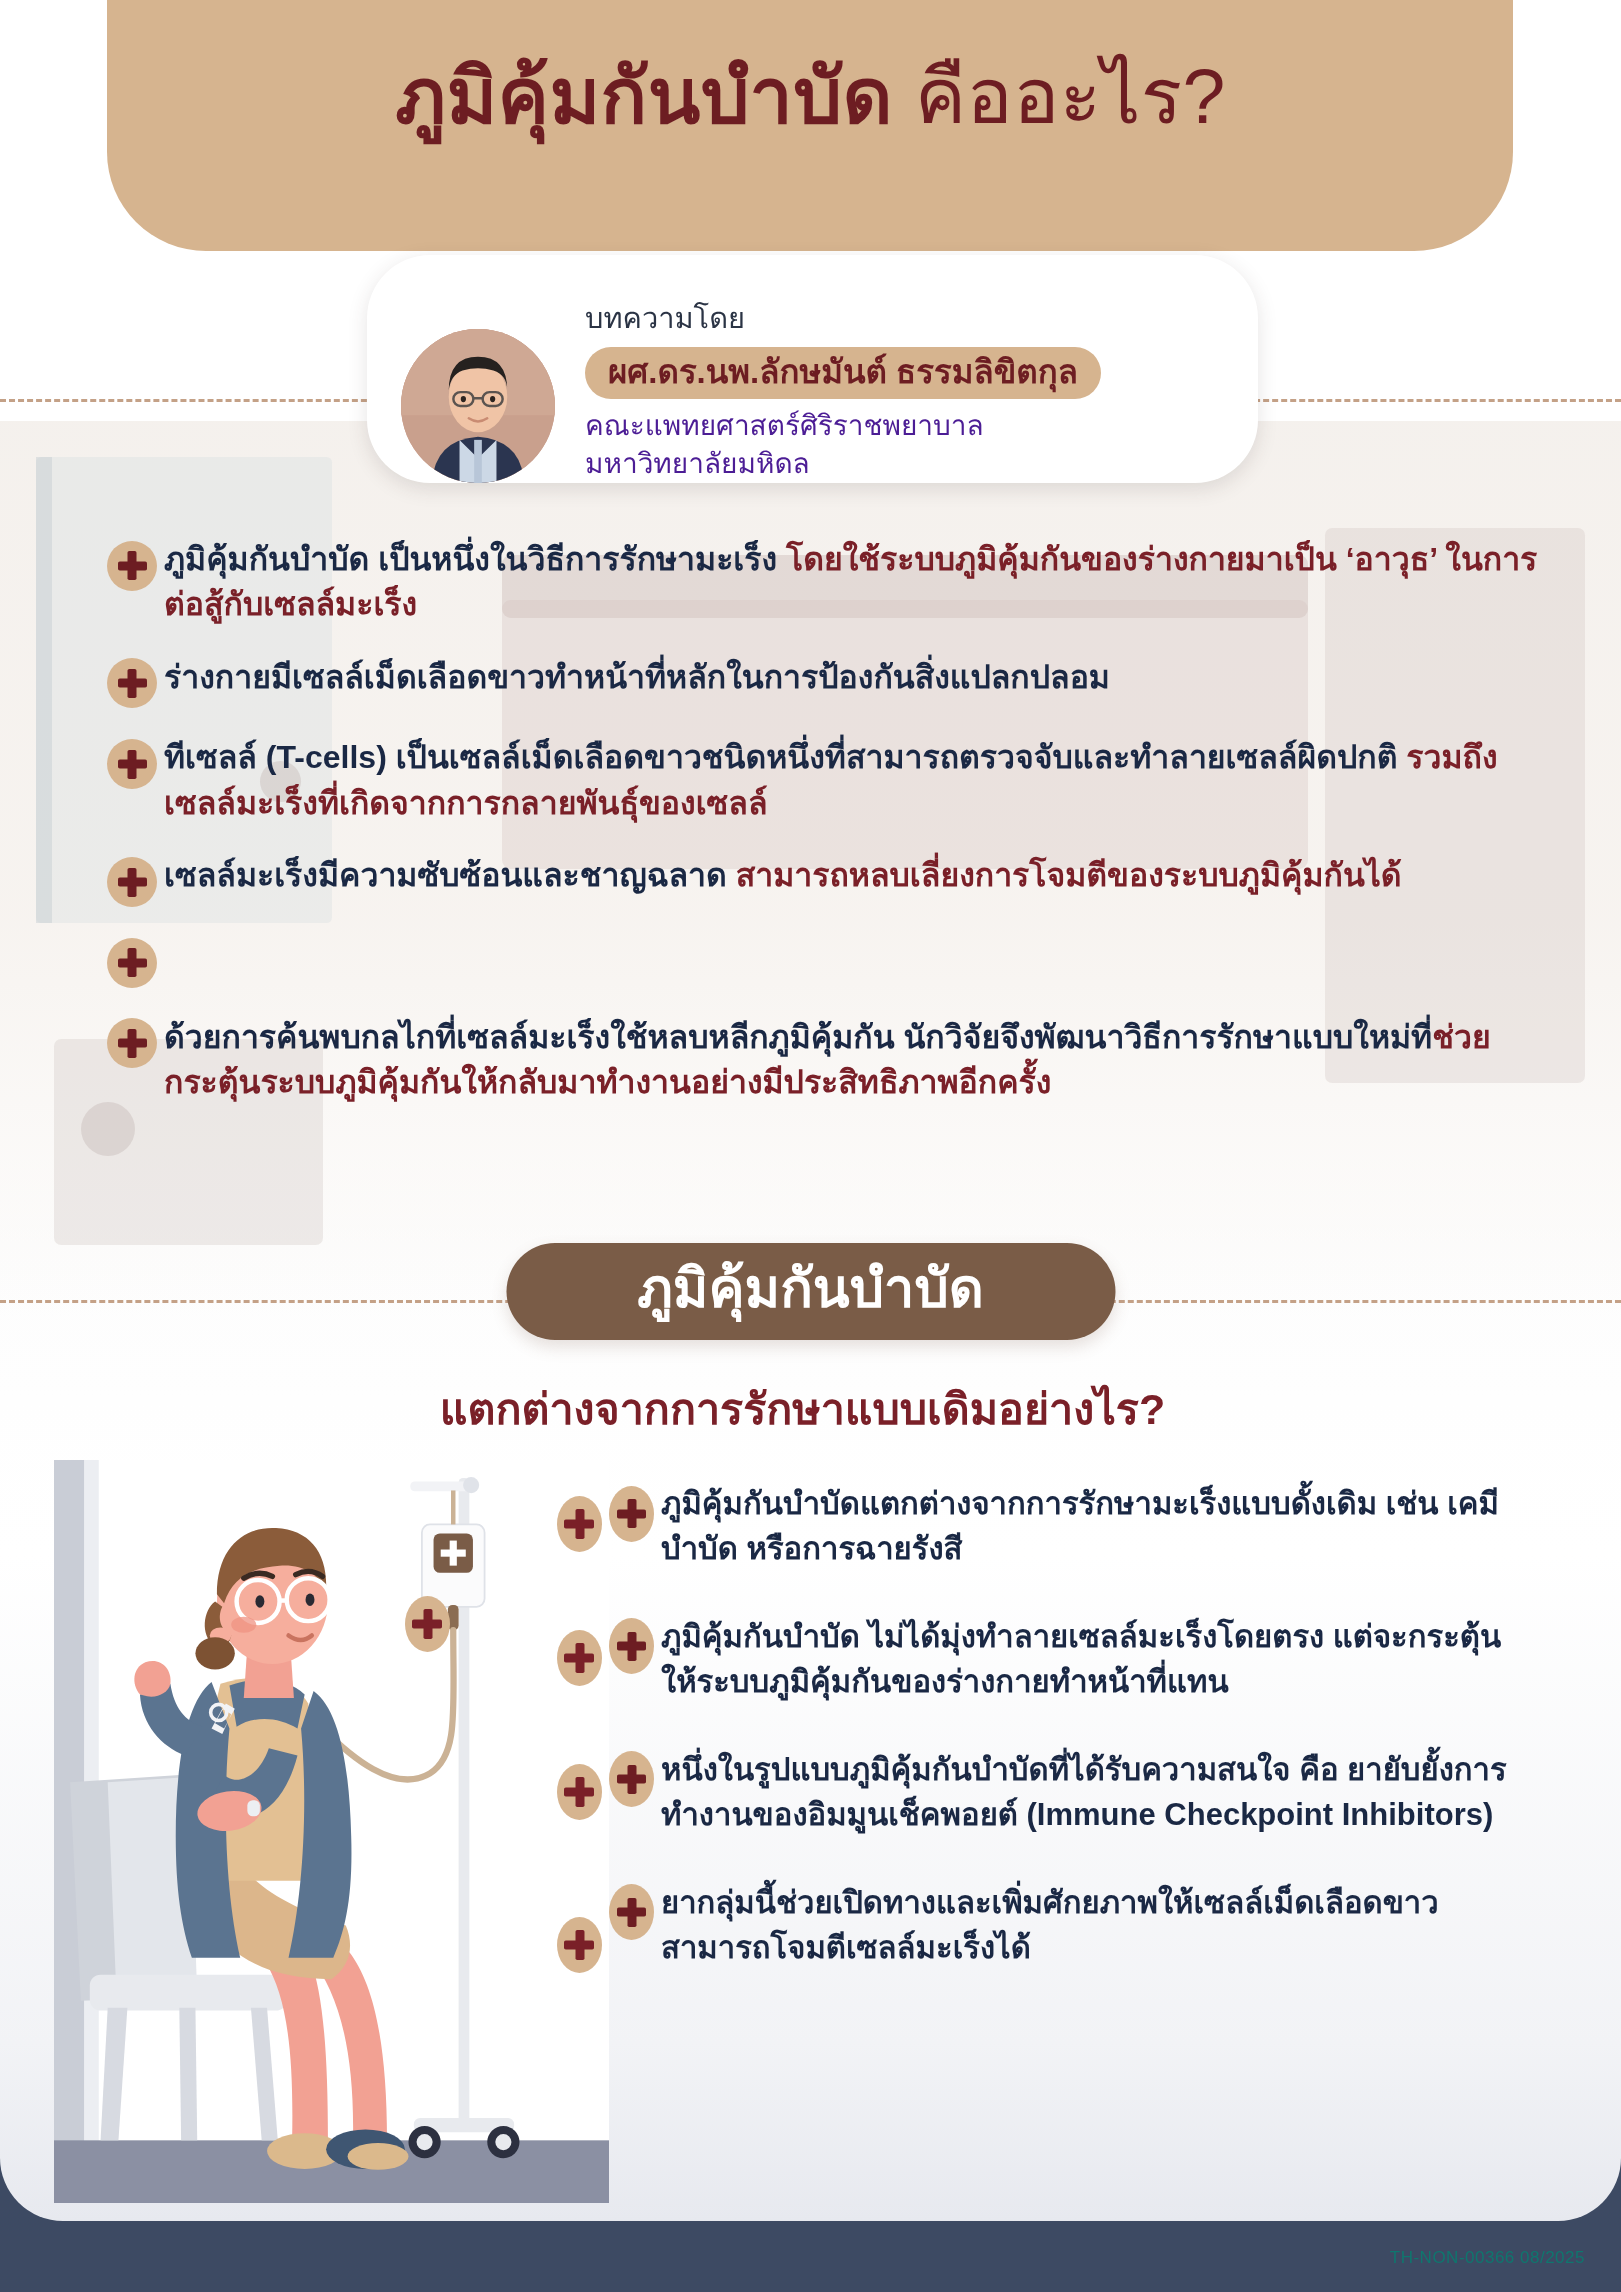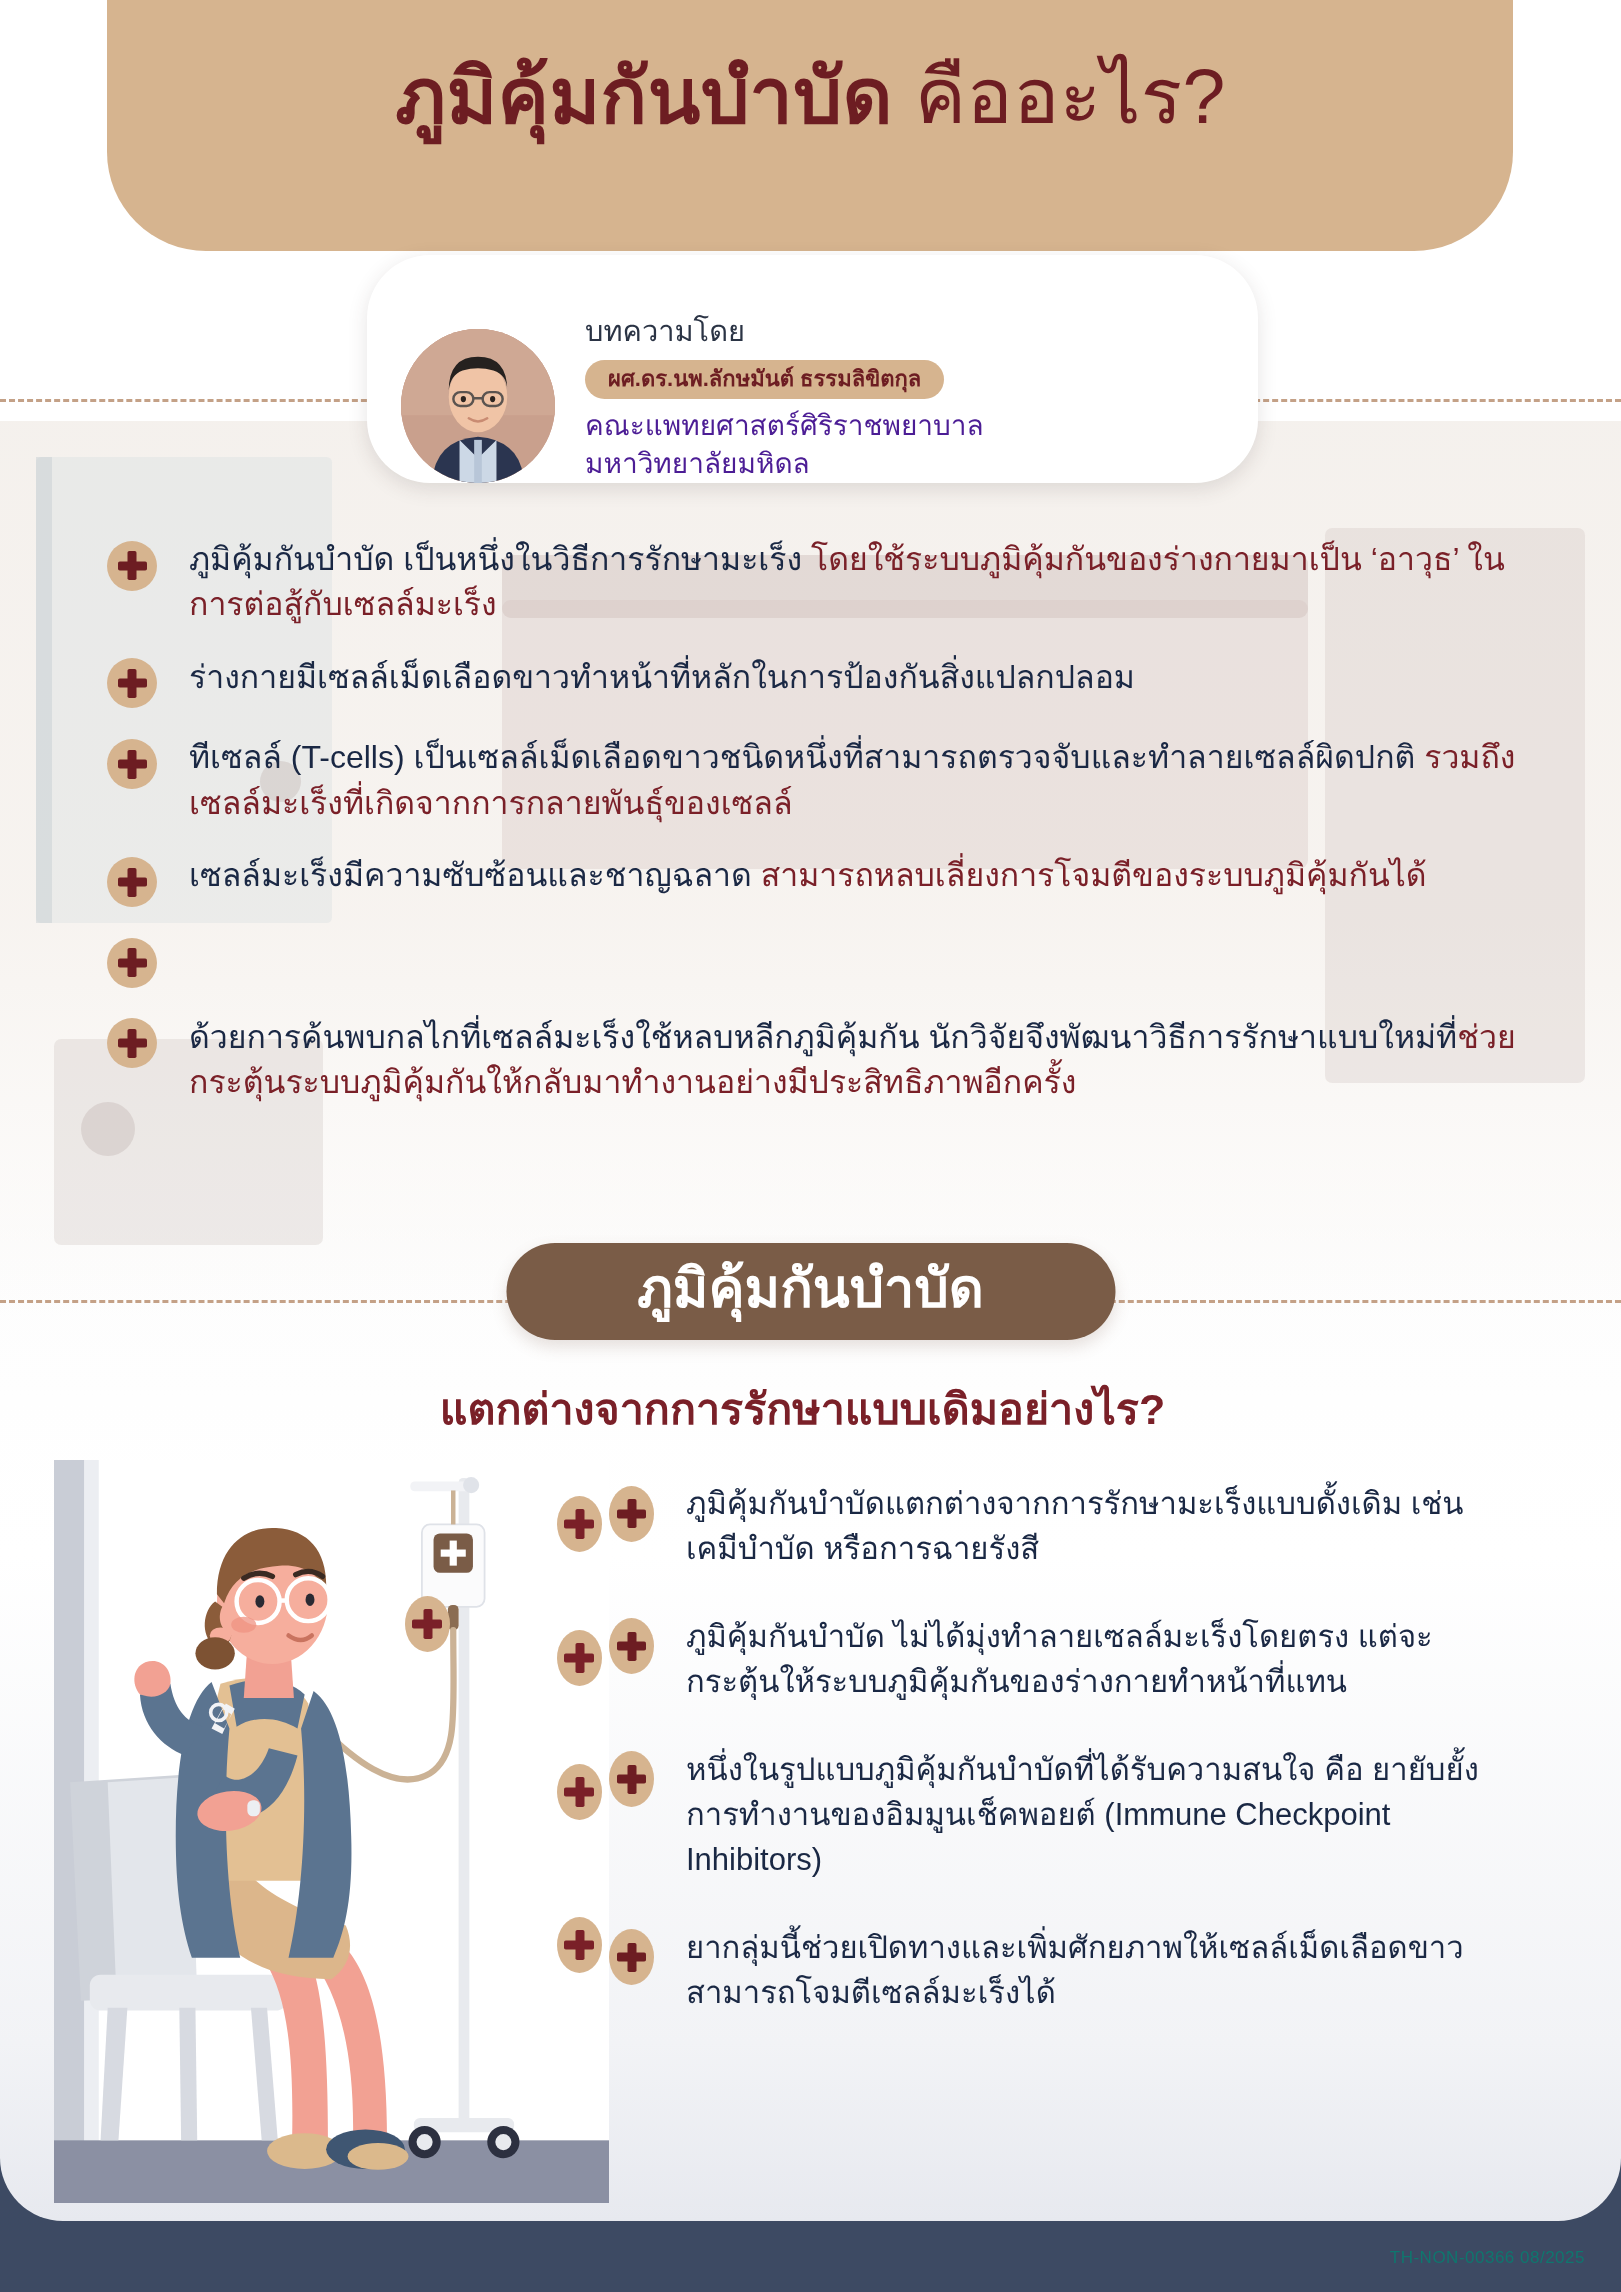--- a/index.html
+++ b/index.html
@@ -125,21 +125,21 @@
   .author-byline {
     font-size: 29px;
     color: #2b3445;
     margin-bottom: 6.3px;
     font-weight: 400;
   }
   .author-name-pill {
     display: inline-block;
     background: #d6b48f;
     color: #6d1d22;
-    font-size: 22px;
+    font-size: 33px;
     font-weight: 700;
     padding: 6.3px 23px 8px 23px;
     border-radius: 30px;
     line-height: 1.15;
     margin-bottom: 8px;
   }
   .author-aff {
     font-size: 28px;
     color: #4c1d95;
     line-height: 1.35;
@@ -180,25 +180,25 @@
   .plus-icon::after {
     content: "";
     position: absolute;
     background: #6d1d22;
     border-radius: 1.8px;
   }
   .plus-icon::before { left: 50%; top: 10.7px; width: 9px; height: 29px; transform: translateX(-50%); }
   .plus-icon::after  { top: 50%; left: 10.7px; height: 9px; width: 29px; transform: translateY(-50%); }
 
   .bullet-text {
-    margin-left: 32px;
+    margin-left: 7px;
     font-size: 32px;
     line-height: 1.42;
     color: #1a2844;
-    font-weight: 400;
+    font-weight: 700;
   }
   .em { color: #7a2028; }
 
   
   .banner {
     position: absolute;
     left: 50%;
     transform: translateX(-50%);
     top: 1243px;
     min-width: 609px;

